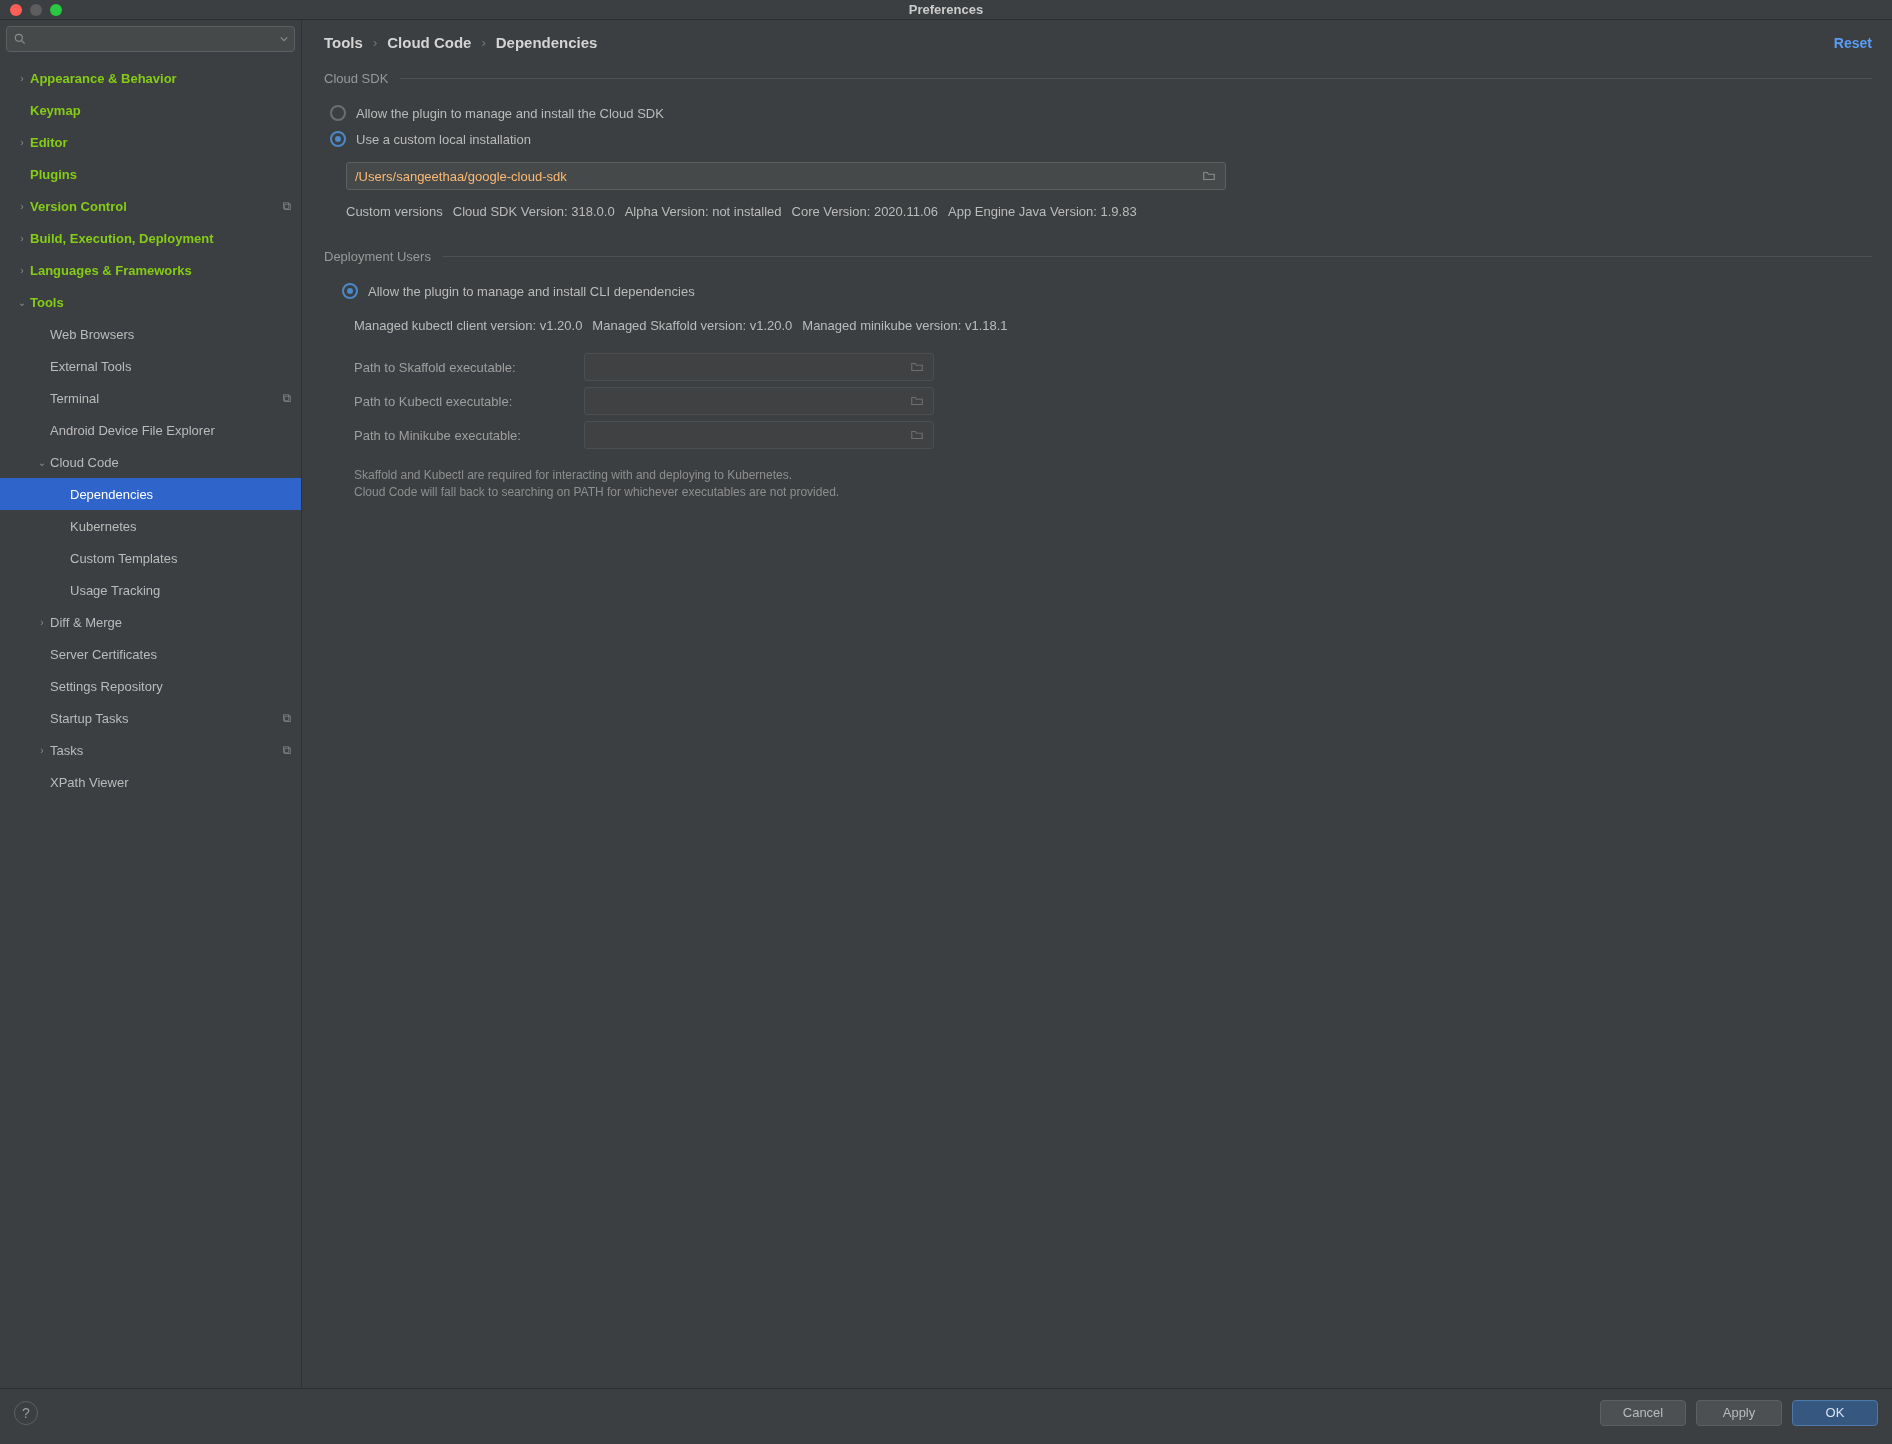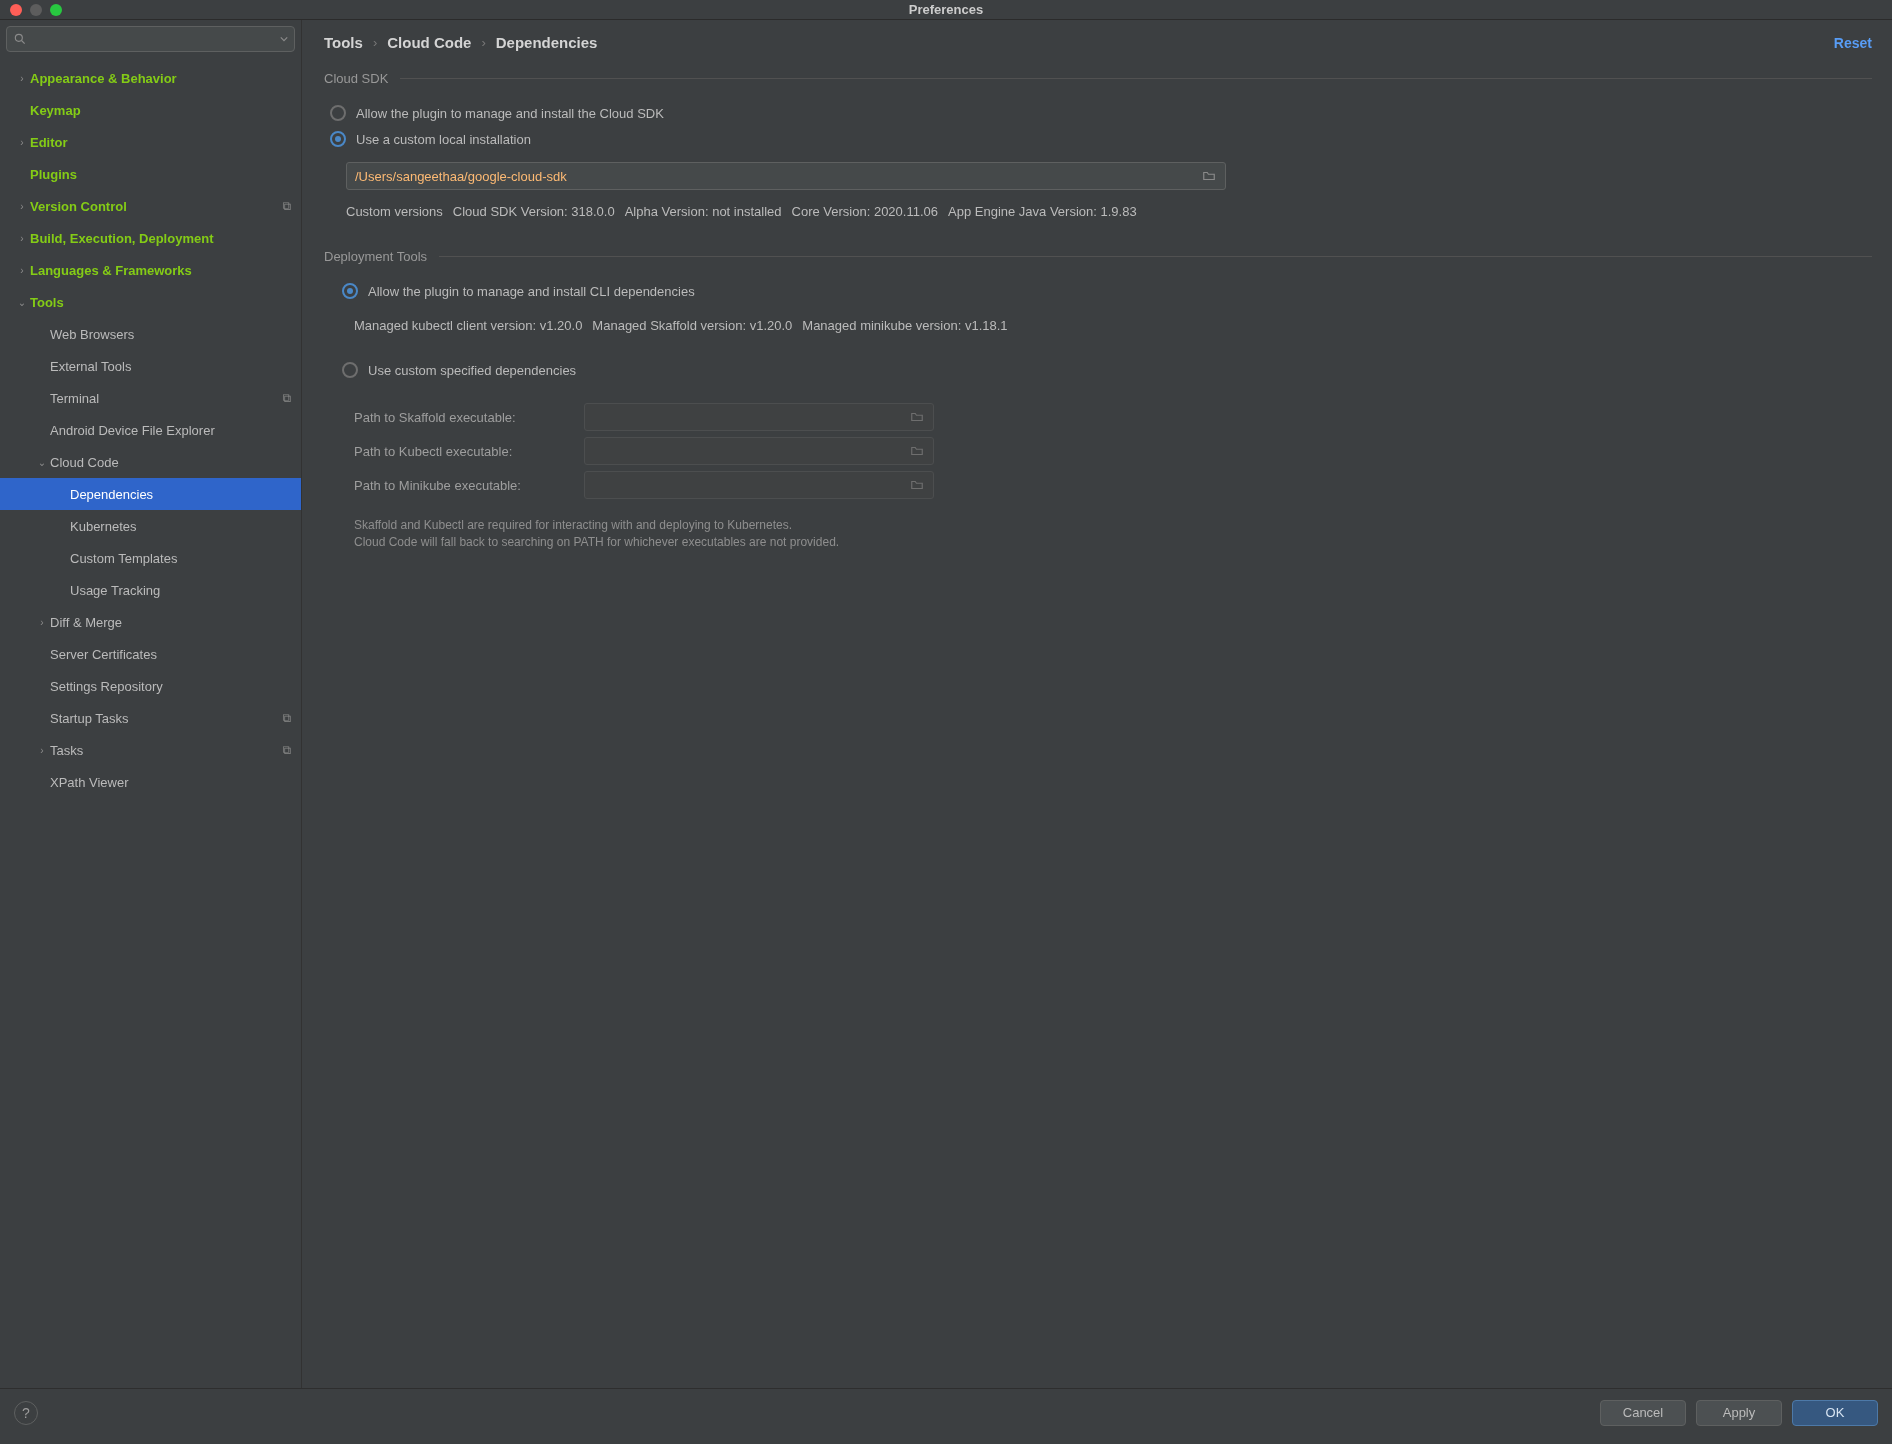--- a/index.html
+++ b/index.html
@@ -449,43 +449,37 @@
 
     <div class="info-lines">
       <div>Custom versions</div>
       <div>Cloud SDK Version: 318.0.0</div>
       <div>Alpha Version: not installed</div>
       <div>Core Version: 2020.11.06</div>
       <div>App Engine Java Version: 1.9.83</div>
     </div>
 
     <div class="section-header" style="margin-top:30px">
-      <span class="title">Deployment Tools</span>
+      <span class="title">Deployment Users</span>
       <span class="rule"></span>
     </div>
 
     <div class="radio-row" style="padding-left:18px">
       <span class="radio-outer checked">
           <span class="radio-inner"></span>
         </span>
       <span class="radio-label">Allow the plugin to manage and install CLI dependencies</span>
     </div>
 
     <div class="info-lines" style="margin-left:30px">
       <div>Managed kubectl client version: v1.20.0</div>
       <div>Managed Skaffold version: v1.20.0</div>
       <div>Managed minikube version: v1.18.1</div>
     </div>
 
-    <div class="radio-row" style="padding-left:18px;margin-top:24px">
-      <span class="radio-outer">
-          <span class="radio-inner"></span>
-        </span>
-      <span class="radio-label">Use custom specified dependencies</span>
-    </div>
 
     <div class="dep-paths" style="margin-top:20px">
       <span class="lbl">Path to Skaffold executable:</span>
       <div class="path-input disabled">
         <input disabled="" style="">
         <svg class="folder-icon" width="16" height="14" viewBox="0 0 24 24" fill="none" stroke="#6E6E6E" stroke-width="2">
             <path d="M3 6h6l2 3h10v9H3z"></path>
           </svg>
       </div>
 

